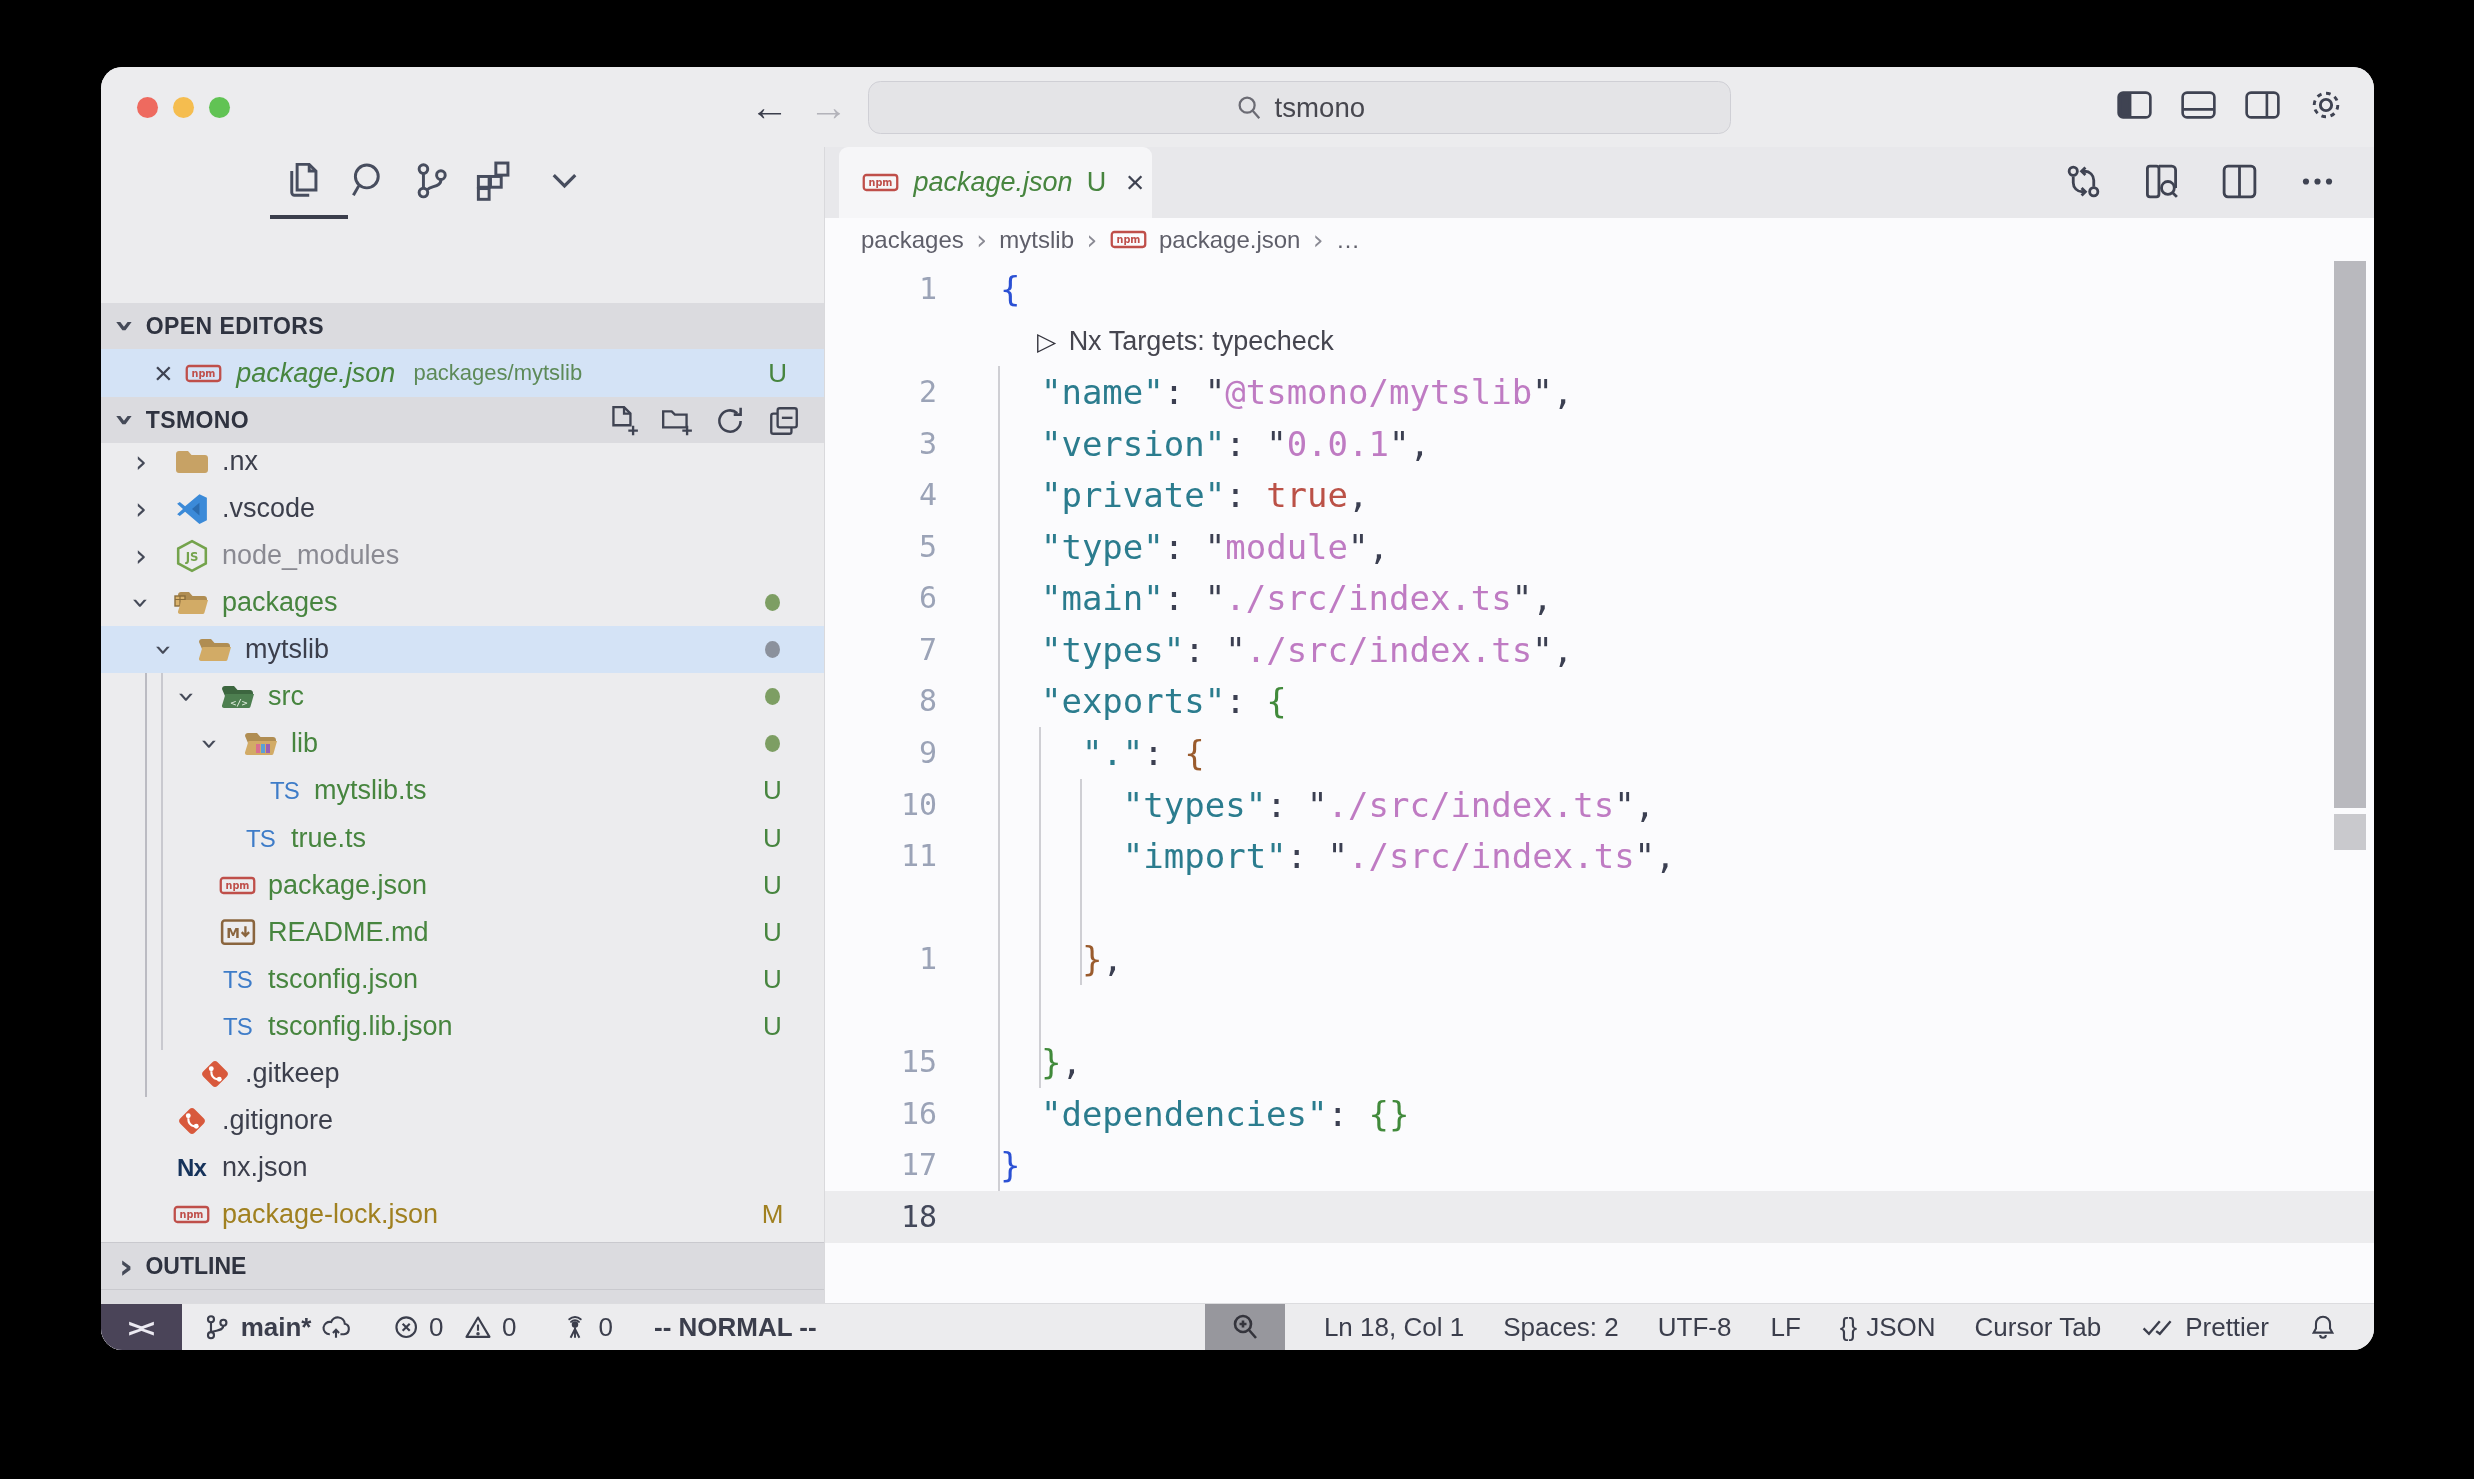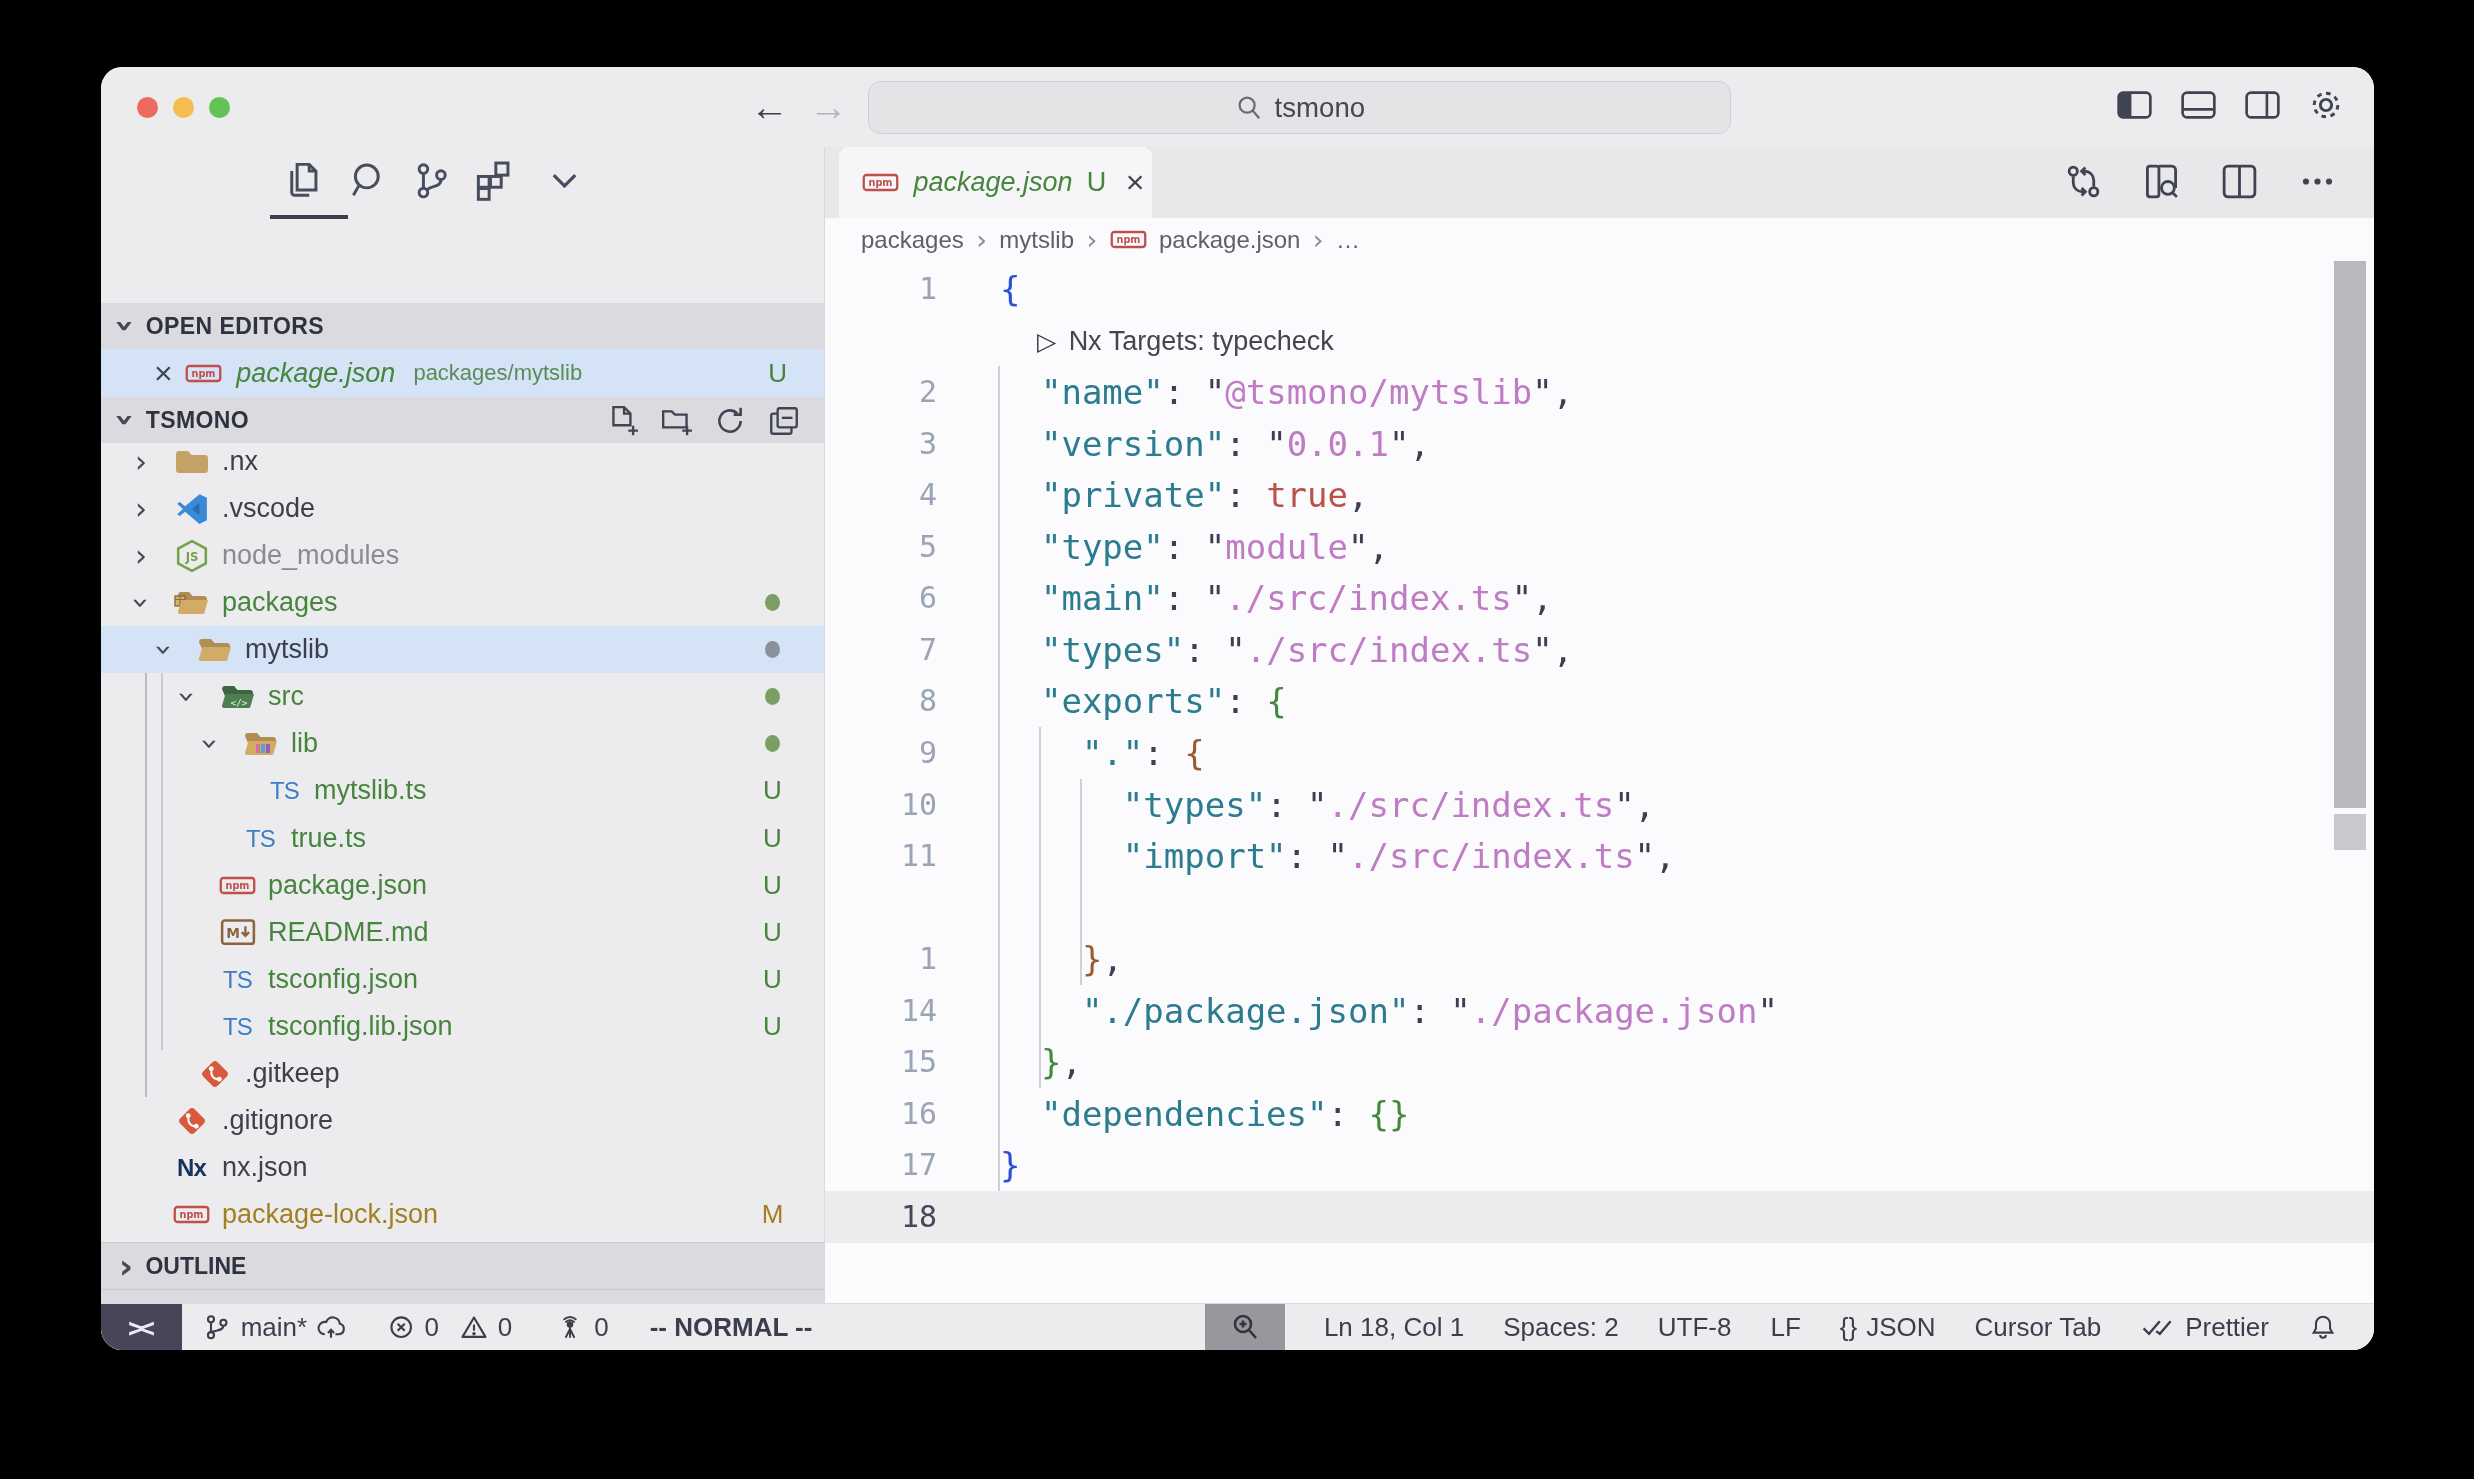--- a/index.html
+++ b/index.html
@@ -521,40 +521,39 @@
           <div class="crow" style="top: 155px;"><span class="ln">3</span><span class="ct"><span>  </span><span class="tk-key">"version"</span><span class="tk-p">: </span><span class="tk-p">"</span><span class="tk-s">0.0.1</span><span class="tk-p">",</span></span></div>
           <div class="crow" style="top: 206px;"><span class="ln">4</span><span class="ct"><span>  </span><span class="tk-key">"private"</span><span class="tk-p">: </span><span class="tk-k">true</span><span class="tk-p">,</span></span></div>
           <div class="crow" style="top: 258px;"><span class="ln">5</span><span class="ct"><span>  </span><span class="tk-key">"type"</span><span class="tk-p">: </span><span class="tk-p">"</span><span class="tk-s">module</span><span class="tk-p">",</span></span></div>
           <div class="crow" style="top: 309px;"><span class="ln">6</span><span class="ct"><span>  </span><span class="tk-key">"main"</span><span class="tk-p">: </span><span class="tk-p">"</span><span class="tk-s">./src/index.ts</span><span class="tk-p">",</span></span></div>
           <div class="crow" style="top: 361px;"><span class="ln">7</span><span class="ct"><span>  </span><span class="tk-key">"types"</span><span class="tk-p">: </span><span class="tk-p">"</span><span class="tk-s">./src/index.ts</span><span class="tk-p">",</span></span></div>
           <div class="crow" style="top: 412px;"><span class="ln">8</span><span class="ct"><span>  </span><span class="tk-key">"exports"</span><span class="tk-p">: </span><span class="tk-b2">{</span></span></div>
           <div class="crow" style="top: 464px;"><span class="ln">9</span><span class="ct"><span>    </span><span class="tk-key">"."</span><span class="tk-p">: </span><span class="tk-b3">{</span></span></div>
           <div class="crow" style="top: 516px;"><span class="ln">10</span><span class="ct"><span>      </span><span class="tk-key">"types"</span><span class="tk-p">: </span><span class="tk-p">"</span><span class="tk-s">./src/index.ts</span><span class="tk-p">",</span></span></div>
           <div class="crow" style="top: 567px;"><span class="ln">11</span><span class="ct"><span>      </span><span class="tk-key">"import"</span><span class="tk-p">: </span><span class="tk-p">"</span><span class="tk-s">./src/index.ts</span><span class="tk-p">",</span></span></div>
           <div class="crow" style="top: 670px;"><span class="ln">1</span><span class="ct"><span>    </span><span class="tk-b3">}</span><span class="tk-p">,</span></span></div>
-          <div class="crow" style="top: 722px;"><span class="ln">14</span><span class="ct"><span>    </span><span class="tk-key">"./package.json"</span><span class="tk-p">: </span><span class="tk-p">"</span><span class="tk-s">./package.json</span><span class="tk-p">"</span></span></div>
           <div class="crow" style="top: 773px;"><span class="ln">15</span><span class="ct"><span>  </span><span class="tk-b2">}</span><span class="tk-p">,</span></span></div>
           <div class="crow" style="top: 825px;"><span class="ln">16</span><span class="ct"><span>  </span><span class="tk-key">"dependencies"</span><span class="tk-p">: </span><span class="tk-b2">{}</span></span></div>
           <div class="crow" style="top: 876px;"><span class="ln">17</span><span class="ct"><span class="tk-b1">}</span></span></div>
           <div class="crow cur" style="top: 928px;"><span class="ln">18</span><span class="ct"></span></div>
           <div class="ed-guide" style="left: 173px; top: 103px; height: 825px;"></div>
           <div class="ed-guide" style="left: 214px; top: 464px; height: 361px;"></div>
           <div class="ed-guide" style="left: 255px; top: 516px; height: 206px;"></div>
         </div>
 
       <div class="scrollbar" style="top:114px; height:547px;"></div>
       <div class="scroll-dec" style="top:667px; height:36px;"></div>
     </div>
   </div>
 
   <div class="statusbar">
     <div class="remote-box">
       <span>&gt;&lt;</span>
     </div>
-    <div class="sb-item" style="margin-left:21.3px;">
+    <div class="sb-item" style="margin-left:21.3px;font-weight:bold;">
       <span class="ic">
           <svg width="28.4" height="28.4" viewBox="0 0 32 32" fill="none" stroke="#3b3e4c" stroke-width="2.4">
             <circle cx="9" cy="7" r="3.4"></circle>
             <circle cx="9" cy="25" r="3.4"></circle>
             <circle cx="23" cy="11" r="3.4"></circle>
             <path d="M9 10.5 v11 M23 14.5 c0 6-8 4.5-14 7"></path>
           </svg>
         </span>
       <span>main*</span>
       <span class="ic">

